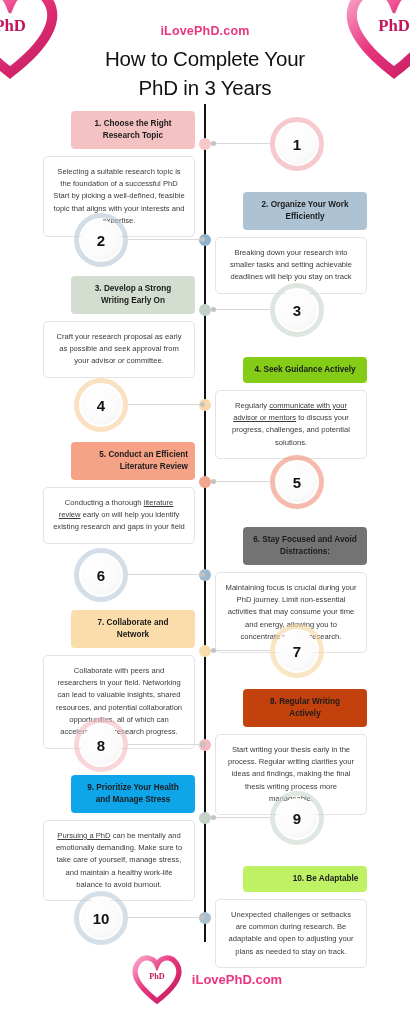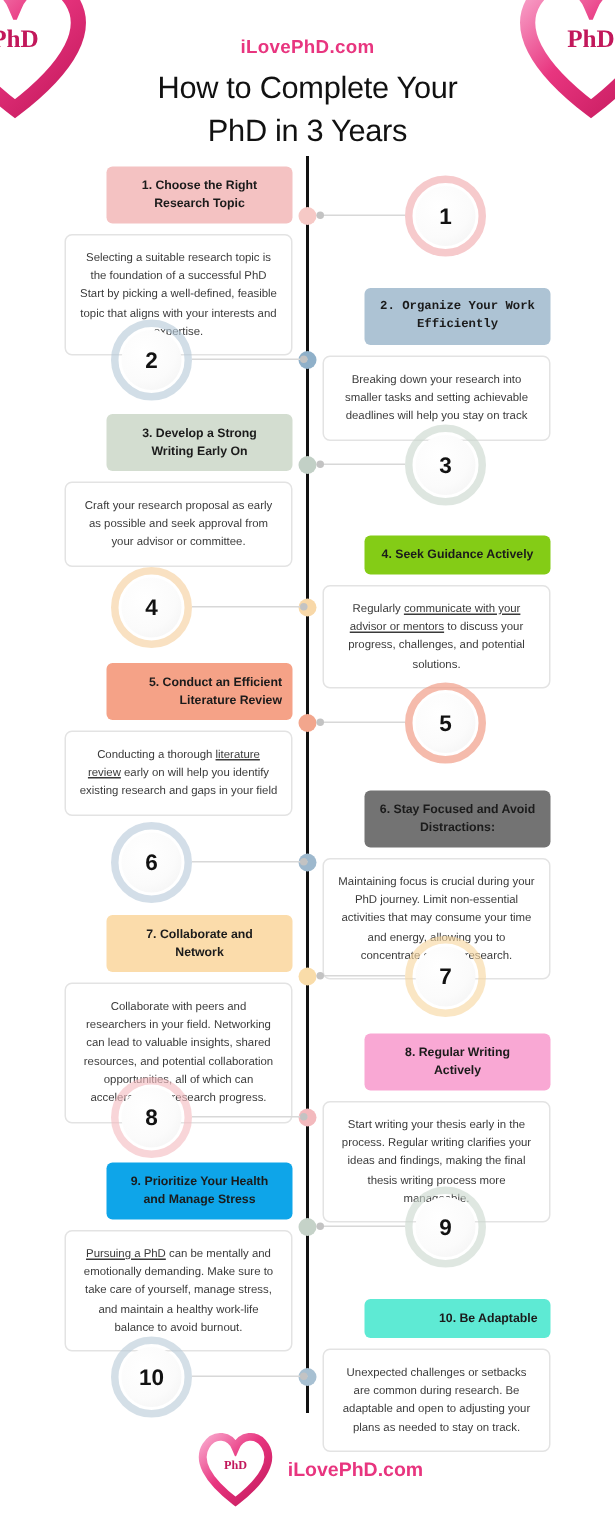--- a/index.html
+++ b/index.html
@@ -189,21 +189,21 @@
       <div class="bubble" style="top: 117px; left: 270px;">
         <div class="ring" style="border-color: rgb(240, 169, 172);"></div>
         <div class="inner"></div>
         <div class="num">1</div>
       </div>
       <div class="timeline-dot" style="top: 138px; background: rgb(246, 201, 198);"></div>
       <div class="connector to-right" style="left: 211px; width: 59px; top: 143px;">
         <span class="cdot"></span>
       </div>
       <div class="card" style="top: 192px; left: 215px;">
-        <div class="card-head" style="background: rgb(173, 195, 212); font-family: Liberation Mono, monospace;">
+        <div class="card-head" style="background: rgb(173, 195, 212);">
           <div>2. Organize Your Work</div>
           <div>Efficiently</div>
         </div>
         <div class="card-body">Breaking down your research into smaller tasks and setting achievable deadlines will help you stay on track</div>
       </div>
       <div class="bubble" style="top: 213px; left: 74px;">
         <div class="ring" style="border-color: rgb(182, 201, 216);"></div>
         <div class="inner"></div>
         <div class="num">2</div>
       </div>
@@ -284,21 +284,21 @@
       <div class="bubble" style="top: 624px; left: 270px;">
         <div class="ring" style="border-color: rgb(247, 215, 159);"></div>
         <div class="inner"></div>
         <div class="num">7</div>
       </div>
       <div class="timeline-dot" style="top: 645px; background: rgb(249, 220, 169);"></div>
       <div class="connector to-right" style="left: 211px; width: 59px; top: 650px;">
         <span class="cdot"></span>
       </div>
       <div class="card" style="top: 689px; left: 215px;">
-        <div class="card-head" style="background: #f9a8d4;">
+        <div class="card-head" style="background: #c2410c;">
           <div>8. Regular Writing</div>
           <div>Actively</div>
         </div>
         <div class="card-body">Start writing your thesis early in the process. Regular writing clarifies your ideas and findings, making the final thesis writing process more manageable.</div>
       </div>
       <div class="bubble" style="top: 718px; left: 74px;">
         <div class="ring" style="border-color: rgb(243, 188, 192);"></div>
         <div class="inner"></div>
         <div class="num">8</div>
       </div>
@@ -316,21 +316,21 @@
       <div class="bubble" style="top: 791px; left: 270px;">
         <div class="ring" style="border-color: rgb(203, 216, 206);"></div>
         <div class="inner"></div>
         <div class="num">9</div>
       </div>
       <div class="timeline-dot" style="top: 812px; background: rgb(197, 210, 200);"></div>
       <div class="connector to-right" style="left: 211px; width: 59px; top: 817px;">
         <span class="cdot"></span>
       </div>
       <div class="card" style="top: 866px; left: 215px;">
-        <div class="card-head" style="background: #5eead4; padding-left: 48px;">
+        <div class="card-head" style="background: #bef264; padding-left: 48px;">
           <div>10. Be Adaptable</div>
         </div>
         <div class="card-body">Unexpected challenges or setbacks are common during research. Be adaptable and open to adjusting your plans as needed to stay on track.</div>
       </div>
       <div class="bubble" style="top: 891px; left: 74px;">
         <div class="ring" style="border-color: rgb(185, 203, 217);"></div>
         <div class="inner"></div>
         <div class="num">10</div>
       </div>
       <div class="timeline-dot" style="top: 912px; background: rgb(167, 192, 210);"></div>

